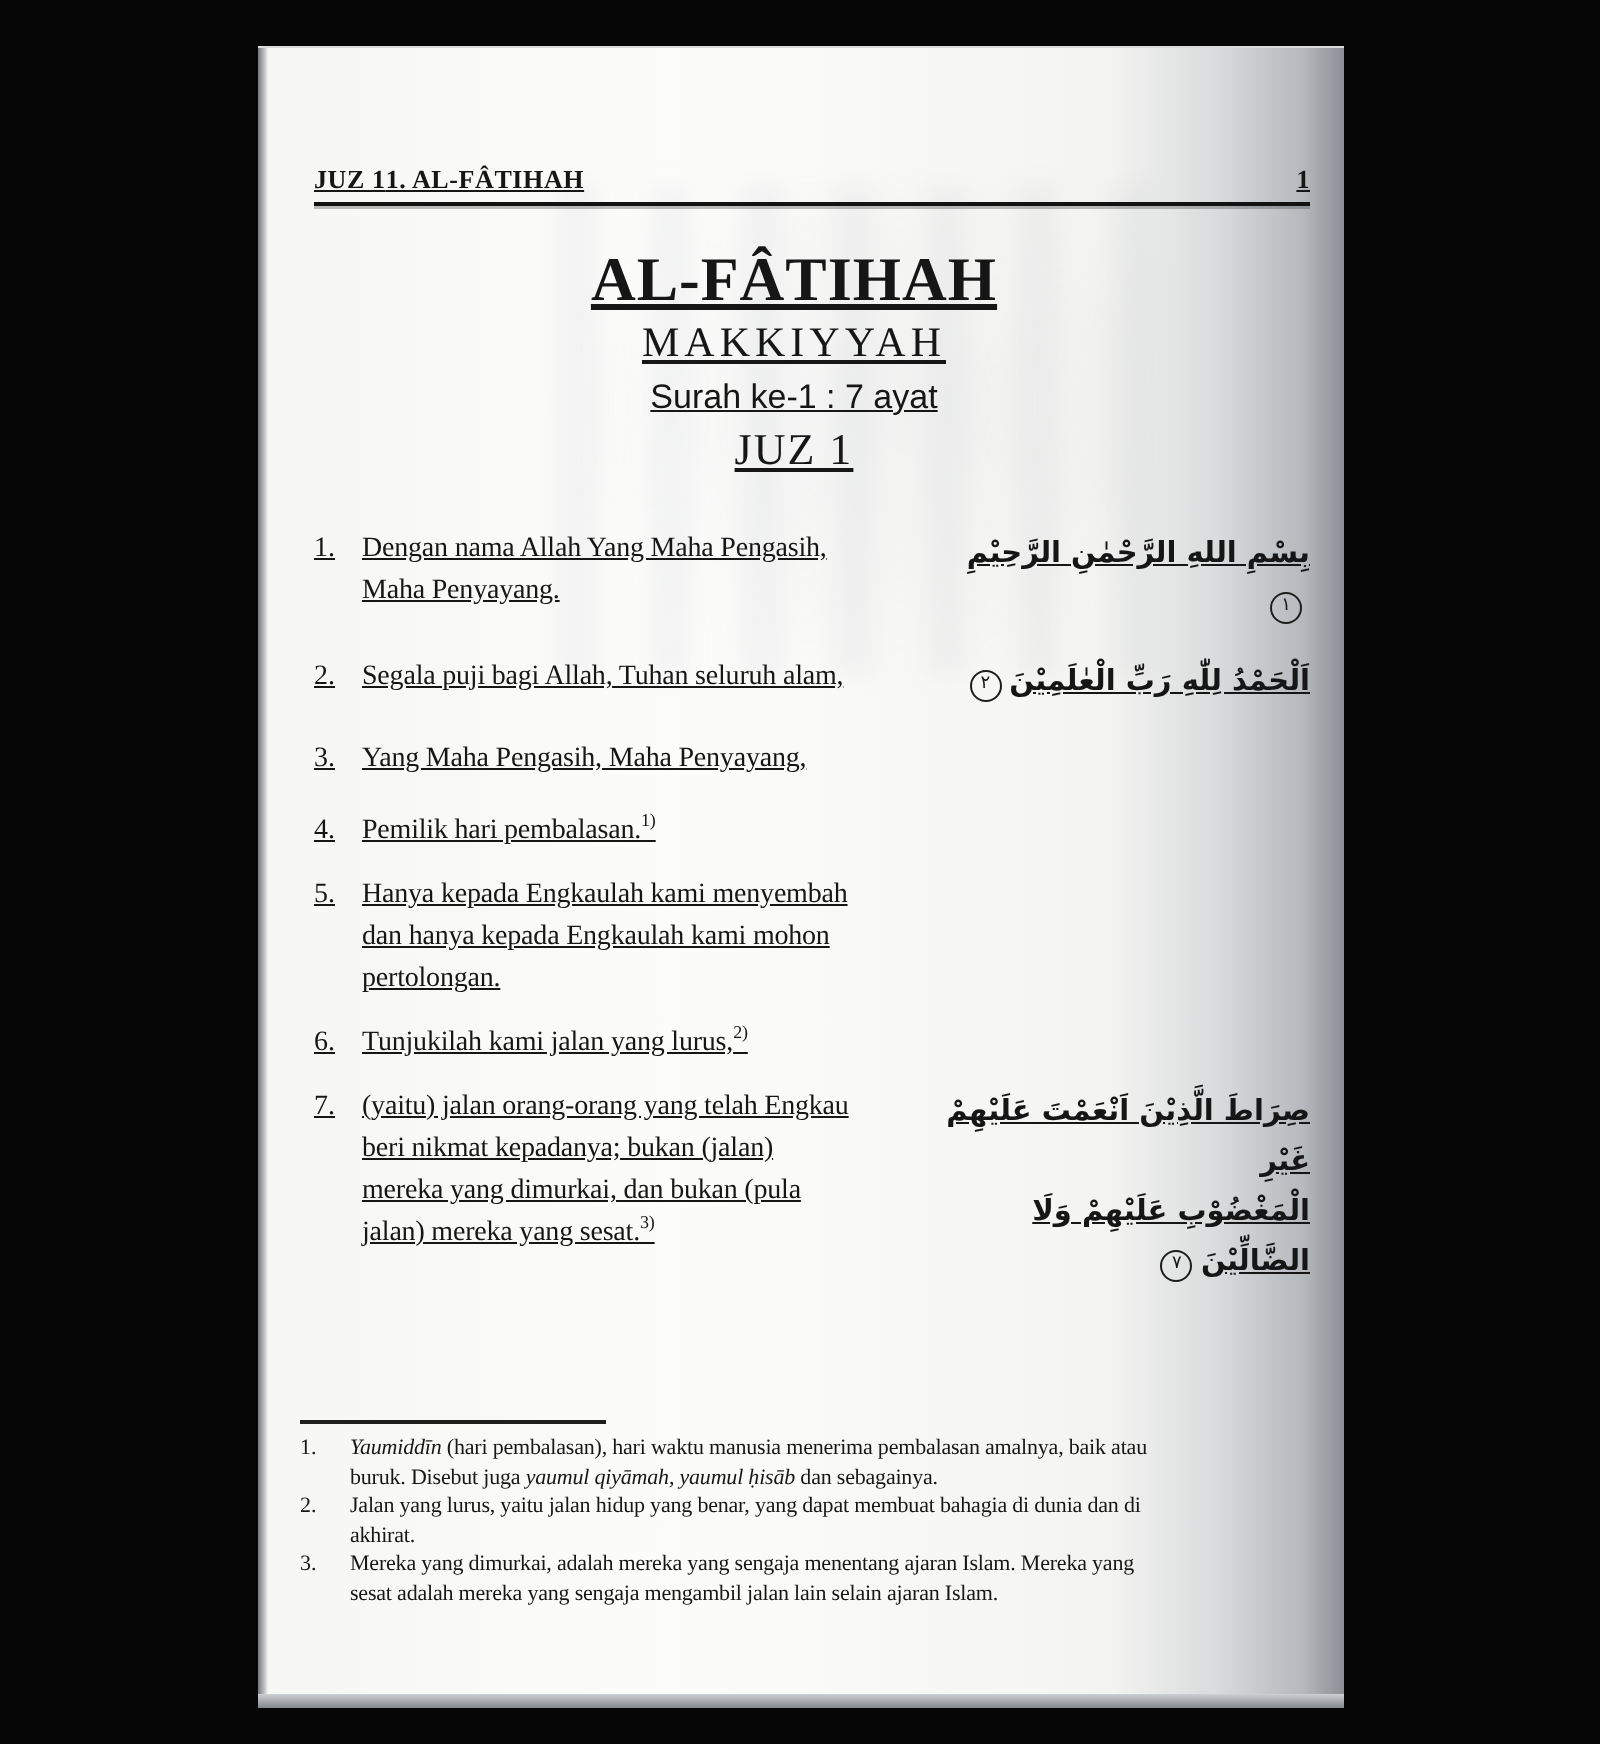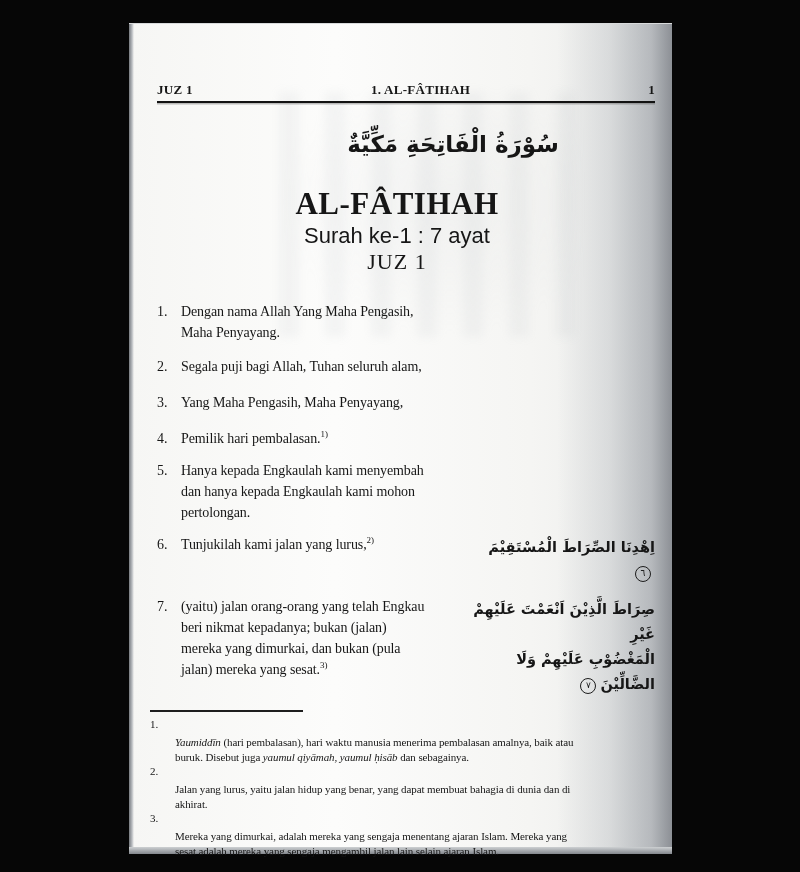--- a/index.html
+++ b/index.html
@@ -23,37 +23,37 @@
   .edge-right{position:absolute;top:0;bottom:0;right:0;width:115px;pointer-events:none;
     background:linear-gradient(to right,rgba(150,156,164,0) 0%,rgba(150,156,164,.24) 45%,rgba(124,130,139,.48) 82%,rgba(92,97,106,.66) 100%);}
   .edge-bottom{position:absolute;left:0;right:0;bottom:0;height:7px;
     background:linear-gradient(#cdd0d2,#83878d);}
   .watermark{position:absolute;left:150px;top:68px;width:300px;height:245px;
     background:
       repeating-linear-gradient(90deg, rgba(168,174,180,.20) 0 20px, rgba(250,250,249,0) 20px 46px),
       radial-gradient(ellipse at 55% 45%, rgba(170,176,182,.18), rgba(250,250,249,0) 70%);
     filter:blur(5px);opacity:.5;pointer-events:none;}
 
-  .content{position:relative;padding:58px 17px 0 28px;}
+  .content{position:relative;padding:58px 17px 0 28px;text-decoration:underline;}
 
   
   .header-row{display:flex;align-items:baseline;font-weight:bold;font-size:13px;letter-spacing:.3px;}
-  .hdr-center{flex:1;text-align:center;}
+  .hdr-center{flex:1;}
   .header-rule{margin-top:3px;border-top:2.5px solid #121212;box-shadow:0 1.5px 0 rgba(70,70,70,.35);height:0;}
 
   
   .title-block{text-align:center;position:relative;left:-9px;margin-top:18px;}
   .arabic-title{
     position:relative;left:56px;
     font-family:"DejaVu Sans", sans-serif;font-weight:700;font-size:23px;line-height:46px;
     direction:rtl;
   }
   .main-title{font-size:31px;font-weight:bold;letter-spacing:.5px;line-height:34px;margin-top:20px;}
   .subtitle{font-size:21px;letter-spacing:2.5px;line-height:25px;margin-top:2px;}
-  .surah-info{font-family:"Liberation Sans", sans-serif;font-size:22px;line-height:23px;margin-top:3px;}
+  .surah-info{font-family:"Liberation Sans", sans-serif;font-size:17px;line-height:23px;margin-top:3px;}
   .juz-title{font-size:22px;letter-spacing:1px;line-height:26px;margin-top:2px;}
 
   
   .verses{margin-top:26px;}
   .verse-row{display:flex;justify-content:space-between;}
   .verse-row:nth-child(1){margin-bottom:13px;}
   .verse-row:nth-child(2){margin-bottom:15px;}
   .verse-row:nth-child(3){margin-bottom:15px;}
   .verse-row:nth-child(4){margin-bottom:11px;}
   .verse-row:nth-child(5){margin-bottom:11px;}
@@ -70,21 +70,21 @@
   .ayah{
     display:inline-block;width:14px;height:14px;border:1.2px solid #1d1d1d;border-radius:50%;
     font-size:9px;line-height:13.5px;text-align:center;font-weight:400;margin:0 4px;vertical-align:1px;
   }
 
   
   .footnotes{position:absolute;left:21px;right:16px;top:686px;font-size:11px;line-height:14.6px;}
   .fn-rule{width:153px;border-top:2px solid #1e1e1e;height:0;margin-bottom:5px;}
   .fn-row{display:flex;}
   .fn-num{width:25px;flex:none;}
-  .fn-body{flex:1;white-space:pre-line;letter-spacing:-.1px;margin-top:18px;}
+  .fn-body{flex:1;white-space:pre-line;letter-spacing:-.1px;}
   .it{font-style:italic;}
 </style>
 </head>
 <body>
 
 <div class="stage">
   <div class="page">
     <div class="watermark"></div>
     <div class="edge-right"></div>
     <div class="edge-left"></div>
@@ -93,40 +93,46 @@
     <div class="content">
 
       <div class="header-row">
         <span>JUZ 1</span>
         <span class="hdr-center">1. AL-FÂTIHAH</span>
         <span>1</span>
       </div>
       <div class="header-rule"></div>
 
       <div class="title-block">
-        <div class="arabic-title">سُوْرَةُ الْفَاتِحَةِ مَكِّيَّةٌ</div>
         <div class="main-title">AL-FÂTIHAH</div>
+        <div class="subtitle">MAKKIYYAH</div>
         <div class="surah-info">Surah ke-1 : 7 ayat</div>
         <div class="juz-title">JUZ 1</div>
       </div>
 
       <div class="verses">
 
         <div class="verse-row">
           <div class="v-left">
             <span class="v-num">1.</span>
             <span class="v-text"><span>Dengan nama Allah Yang Maha Pengasih,
 Maha Penyayang.</span><sup></sup></span>
           </div>
+          <div class="v-arabic">
+            <span class="ar">بِسْمِ اللهِ الرَّحْمٰنِ الرَّحِيْمِ</span><span class="ayah">١</span>
+          </div>
         </div>
 
         <div class="verse-row">
           <div class="v-left">
             <span class="v-num">2.</span>
             <span class="v-text"><span>Segala puji bagi Allah, Tuhan seluruh alam,</span><sup></sup></span>
+          </div>
+          <div class="v-arabic">
+            <span class="ar">اَلْحَمْدُ لِلّٰهِ رَبِّ الْعٰلَمِيْنَ</span><span class="ayah">٢</span>
           </div>
         </div>
 
         <div class="verse-row">
           <div class="v-left">
             <span class="v-num">3.</span>
             <span class="v-text"><span>Yang Maha Pengasih, Maha Penyayang,</span><sup></sup></span>
           </div>
         </div>
 
@@ -143,23 +149,20 @@
             <span class="v-text"><span>Hanya kepada Engkaulah kami menyembah
 dan hanya kepada Engkaulah kami mohon
 pertolongan.</span><sup></sup></span>
           </div>
         </div>
 
         <div class="verse-row">
           <div class="v-left">
             <span class="v-num">6.</span>
             <span class="v-text"><span>Tunjukilah kami jalan yang lurus,</span><sup>2)</sup></span>
-          </div>
-          <div class="v-arabic">
-            <span class="ar">اِهْدِنَا الصِّرَاطَ الْمُسْتَقِيْمَ</span><span class="ayah">٦</span>
           </div>
         </div>
 
         <div class="verse-row">
           <div class="v-left">
             <span class="v-num">7.</span>
             <span class="v-text"><span>(yaitu) jalan orang-orang yang telah Engkau
 beri nikmat kepadanya; bukan (jalan)
 mereka yang dimurkai, dan bukan (pula
 jalan) mereka yang sesat.</span><sup>3)</sup></span>

